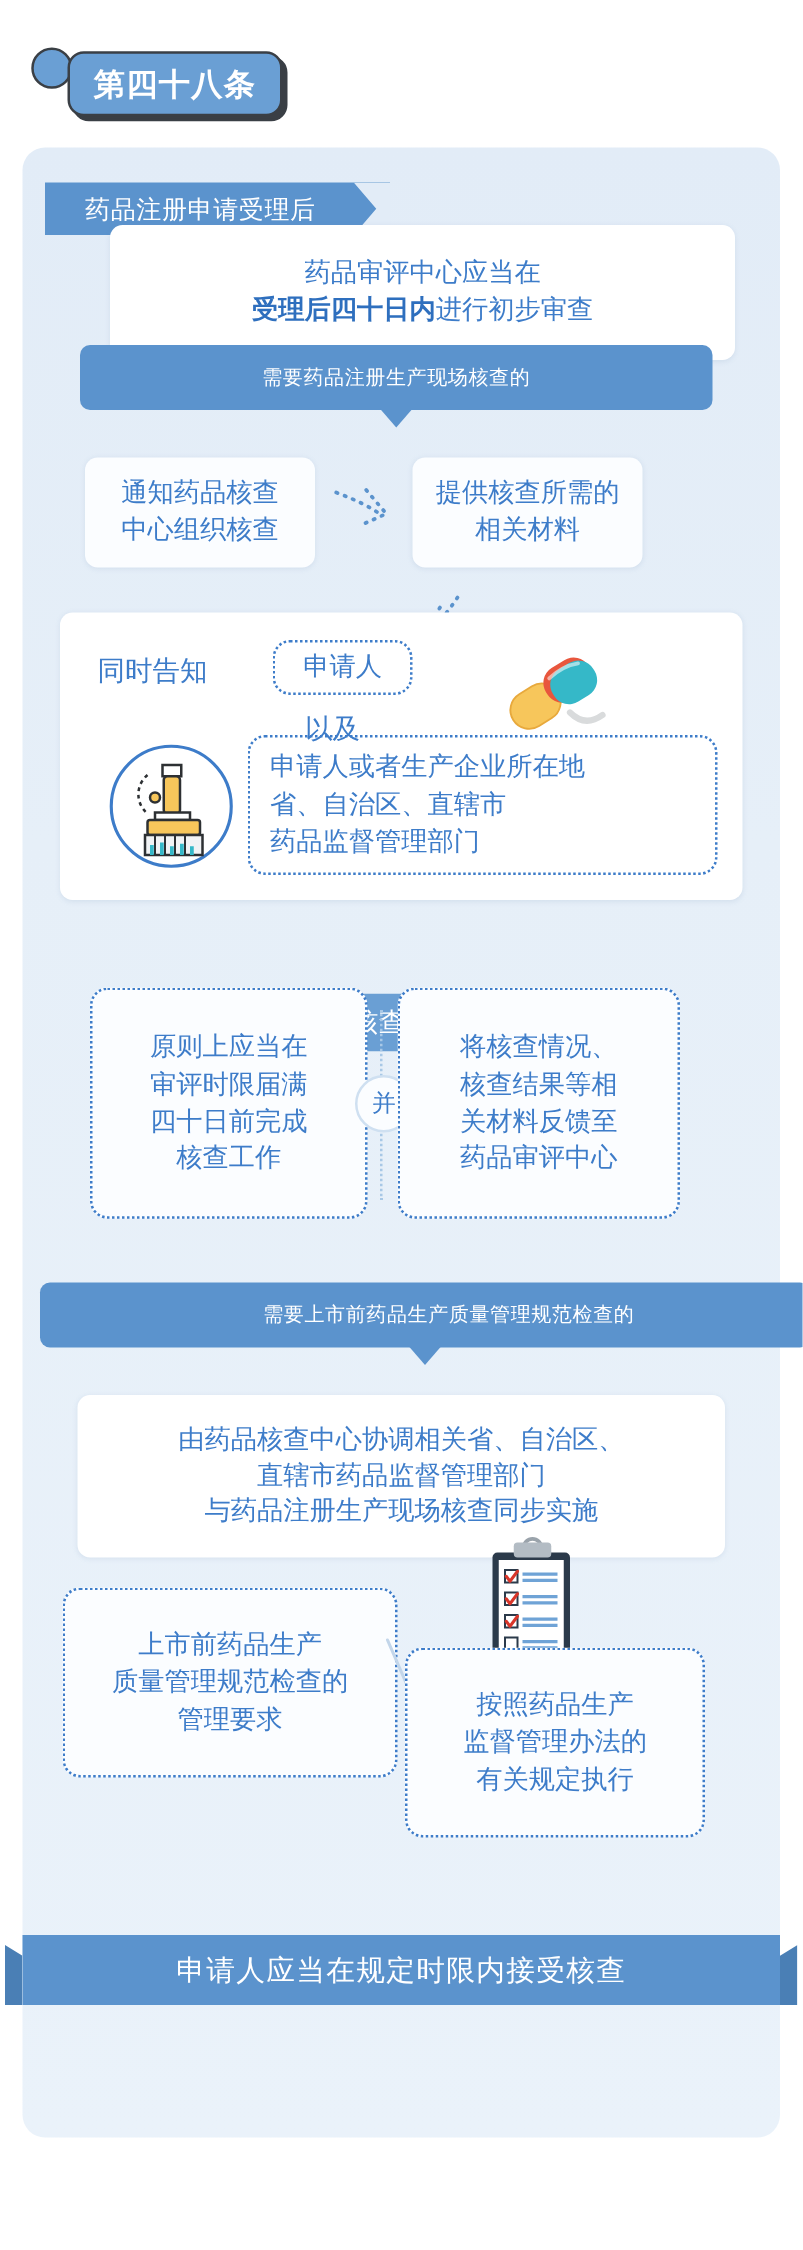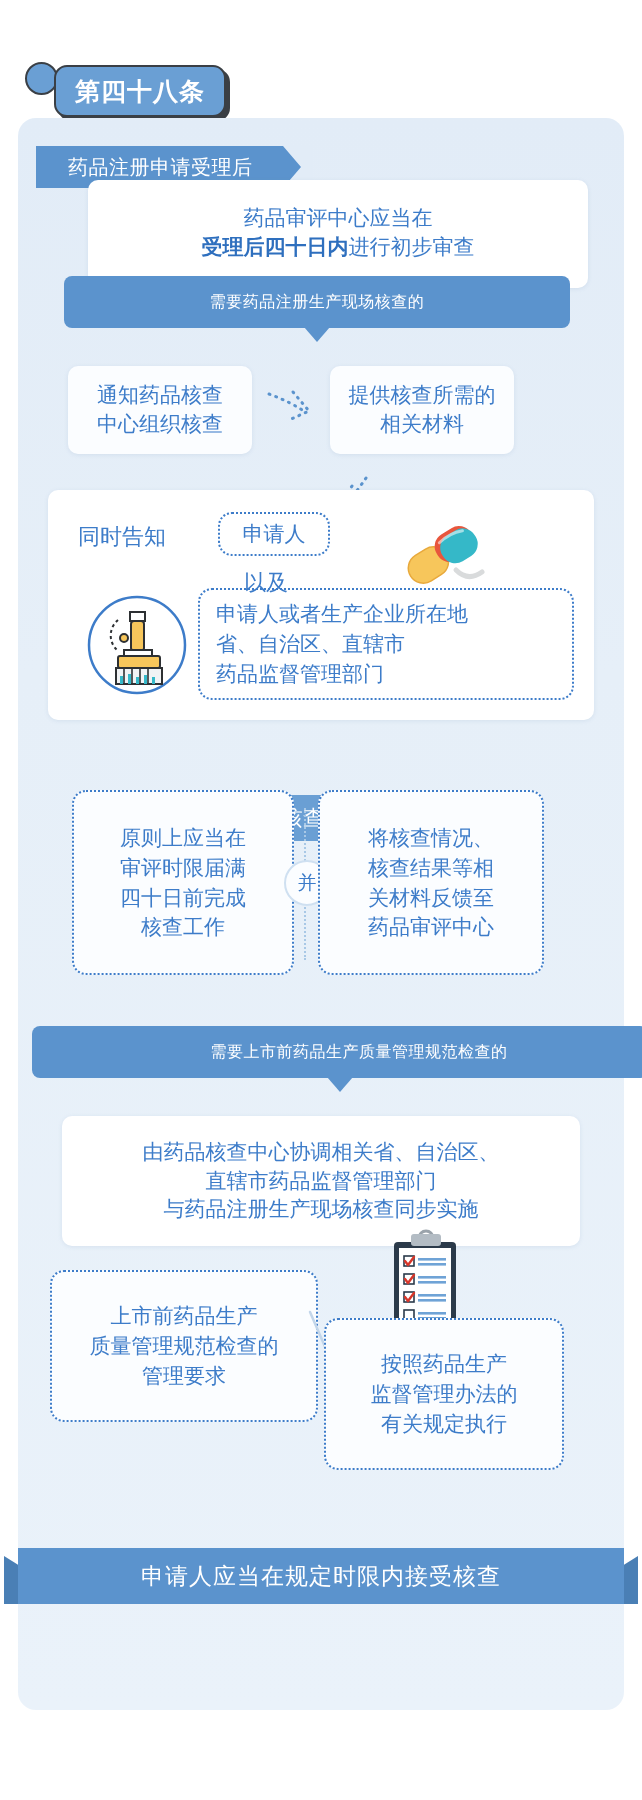--- a/index.html
+++ b/index.html
@@ -4,21 +4,21 @@
 <style>
   html,body{margin:0;padding:0;}
   body{
     width:642px;height:1800px;
     background:#ffffff;
     font-family:"Liberation Sans","DejaVu Sans",sans-serif;
     position:relative;overflow:hidden;
   }
 
   
-  .header{position:absolute;left:0;top:0;width:628px;height:118px;margin-top:24px;}
+  .header{position:absolute;left:0;top:0;width:628px;height:118px;}
   .hdr-dot{
     position:absolute;left:25px;top:38px;width:33px;height:33px;
     border-radius:50%;background:#6a9fd4;border:2px solid #3a3f45;
     box-sizing:border-box;
   }
   .hdr-chip-shadow{
     position:absolute;left:58px;top:45px;width:172px;height:52px;
     border-radius:13px;border:2px solid #3a3f45;background:#3a3f45;
     box-sizing:border-box;
   }
@@ -56,21 +56,21 @@
     box-shadow:0 1px 4px rgba(120,150,185,.16);
   }
   .panel.soft{background:#fbfdff;}
 
   .ctext{
     display:flex;flex-direction:column;align-items:center;
     justify-content:center;width:100%;height:100%;
     color:#3d7cc9;font-size:21px;line-height:1.38;text-align:center;
     box-sizing:border-box;
   }
-  .ctext b{font-weight:bold;color:#2e6fbe;font-family:Liberation Mono, monospace;}
+  .ctext b{font-weight:bold;color:#2e6fbe;}
 
   
   .tab{
     position:absolute;background:#5b93cd;border-radius:8px;
     display:flex;align-items:center;justify-content:center;
     color:#fff;font-size:16px;letter-spacing:.5px;
   }
   .tab .tip{
     position:absolute;left:50%;bottom:-14px;margin-left:-13px;
     width:0;height:0;border-left:13px solid transparent;

